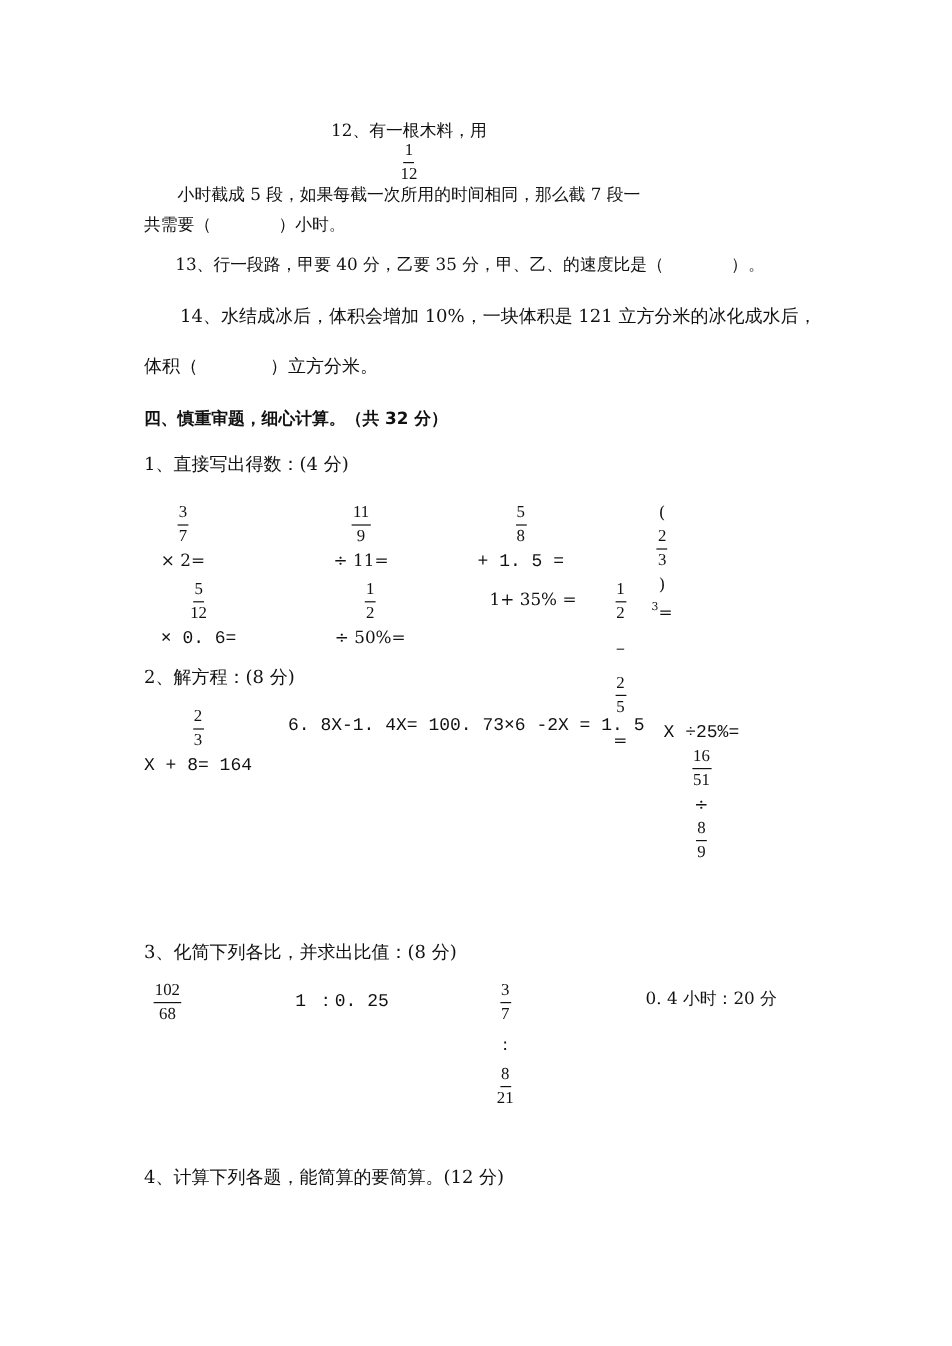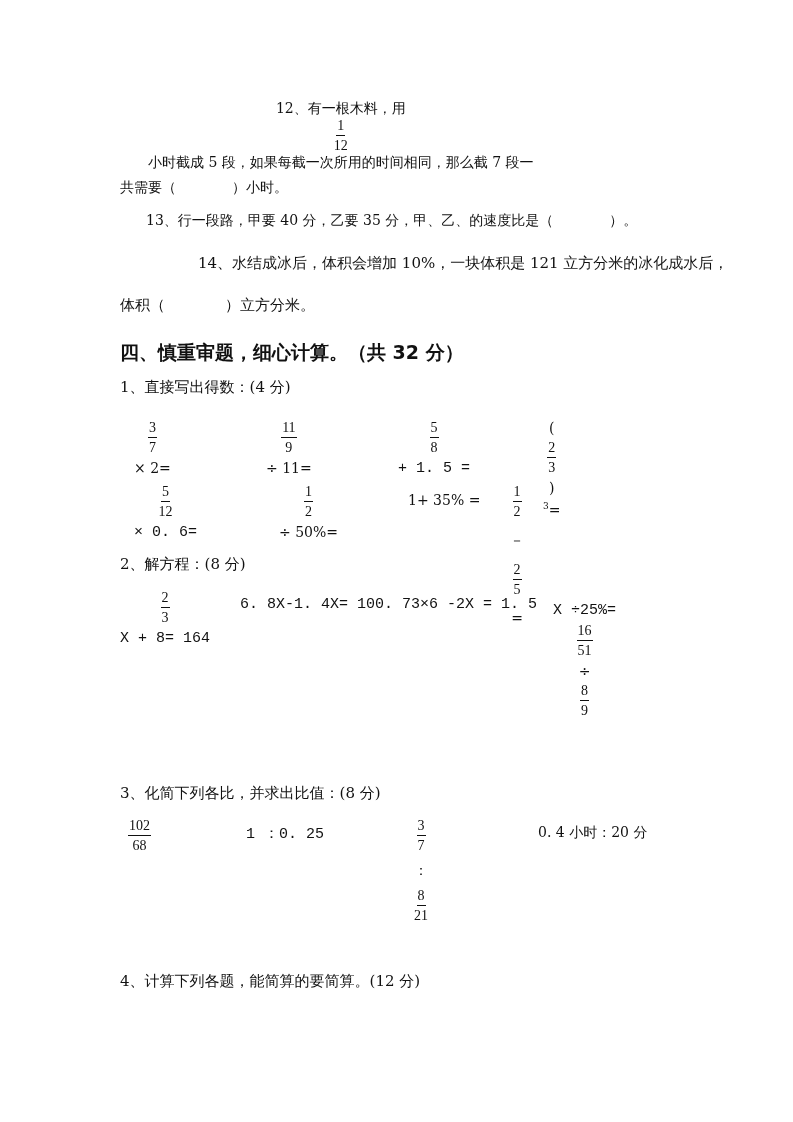--- a/index.html
+++ b/index.html
@@ -1,21 +1,21 @@
 <!DOCTYPE html>
 <html><head>
   <meta charset="utf-8">
   <style>
     html, body { margin: 0; padding: 0; background: #ffffff; }
     body { width: 793px; height: 1122px; position: relative; overflow: hidden;
            font-family: "DejaVu Serif", "Liberation Serif", serif; color: #111; }
     .abs { position: absolute; white-space: nowrap; flex-direction: column; }
     .txt { font-size: 14px; }
     .txt15 { font-size: 15px; }
-    .bold { font-weight: bold; font-size: 19px; font-family: "DejaVu Sans", sans-serif; }
+    .bold { font-weight: bold; font-size: 14px; font-family: "DejaVu Sans", sans-serif; }
     .frac { display: inline-flex; flex-direction: column; align-items: center; vertical-align: middle;
             font-family: "Liberation Serif", serif; font-size: 14px; line-height: 1.1; }
     .frac .num { padding: 0 1px 2px 1px; border-bottom: 1px solid #111; }
     .frac .den { padding-top: 2px; }
     .mono { font-family: "Liberation Mono", monospace; font-size: 15px; }
     .expr { display: inline-flex; align-items: center; gap: 4px; }
     .sup { font-size: 9px; vertical-align: super; }
   </style>
 </head>
 <body>
@@ -25,35 +25,35 @@
   <span class="frac">
     <span class="num">1</span>
     <span class="den">12</span>
   </span>
   <span>小时截成 5 段，如果每截一次所用的时间相同，那么截 7 段一</span>
 </div>
 <div class="abs txt" style="left:120px; top:150px;margin-top:29px;">共需要（　　　　）小时。</div>
 
 <div class="abs txt" style="left:146px; top:212px;">13、行一段路，甲要 40 分，乙要 35 分，甲、乙、的速度比是（　　　　）。</div>
 
-<div class="abs txt15" style="left:150px; top:254px;margin-left:48px;">14、水结成冰后，体积会增加 10%，一块体积是 121 立方分米的冰化成水后，</div>
+<div class="abs txt15" style="left:150px; top:254px;">14、水结成冰后，体积会增加 10%，一块体积是 121 立方分米的冰化成水后，</div>
 <div class="abs txt15" style="left:120px; top:296px;">体积（　　　　）立方分米。</div>
 
 <div class="abs bold" style="left:120px; top:340px;">四、慎重审题，细心计算。（共 32 分）</div>
 
 <div class="abs txt15" style="left:120px; top:378px;">1、直接写出得数：(4 分)</div>
 
 <div class="abs expr" style="left:134px; top:420px;">
   <span class="frac">
       <span class="num">3</span>
       <span class="den">7</span>
     </span>
   <span class="txt">× 2=</span>
 </div>
-<div class="abs expr" style="left:266px; top:420px;">
+<div class="abs expr" style="left:278px; top:420px;">
   <span class="frac">
       <span class="num">11</span>
       <span class="den">9</span>
     </span>
   <span class="txt">÷ 11=</span>
 </div>
 <div class="abs expr" style="left:398px; top:420px;">
   <span class="frac">
       <span class="num">5</span>
       <span class="den">8</span>

